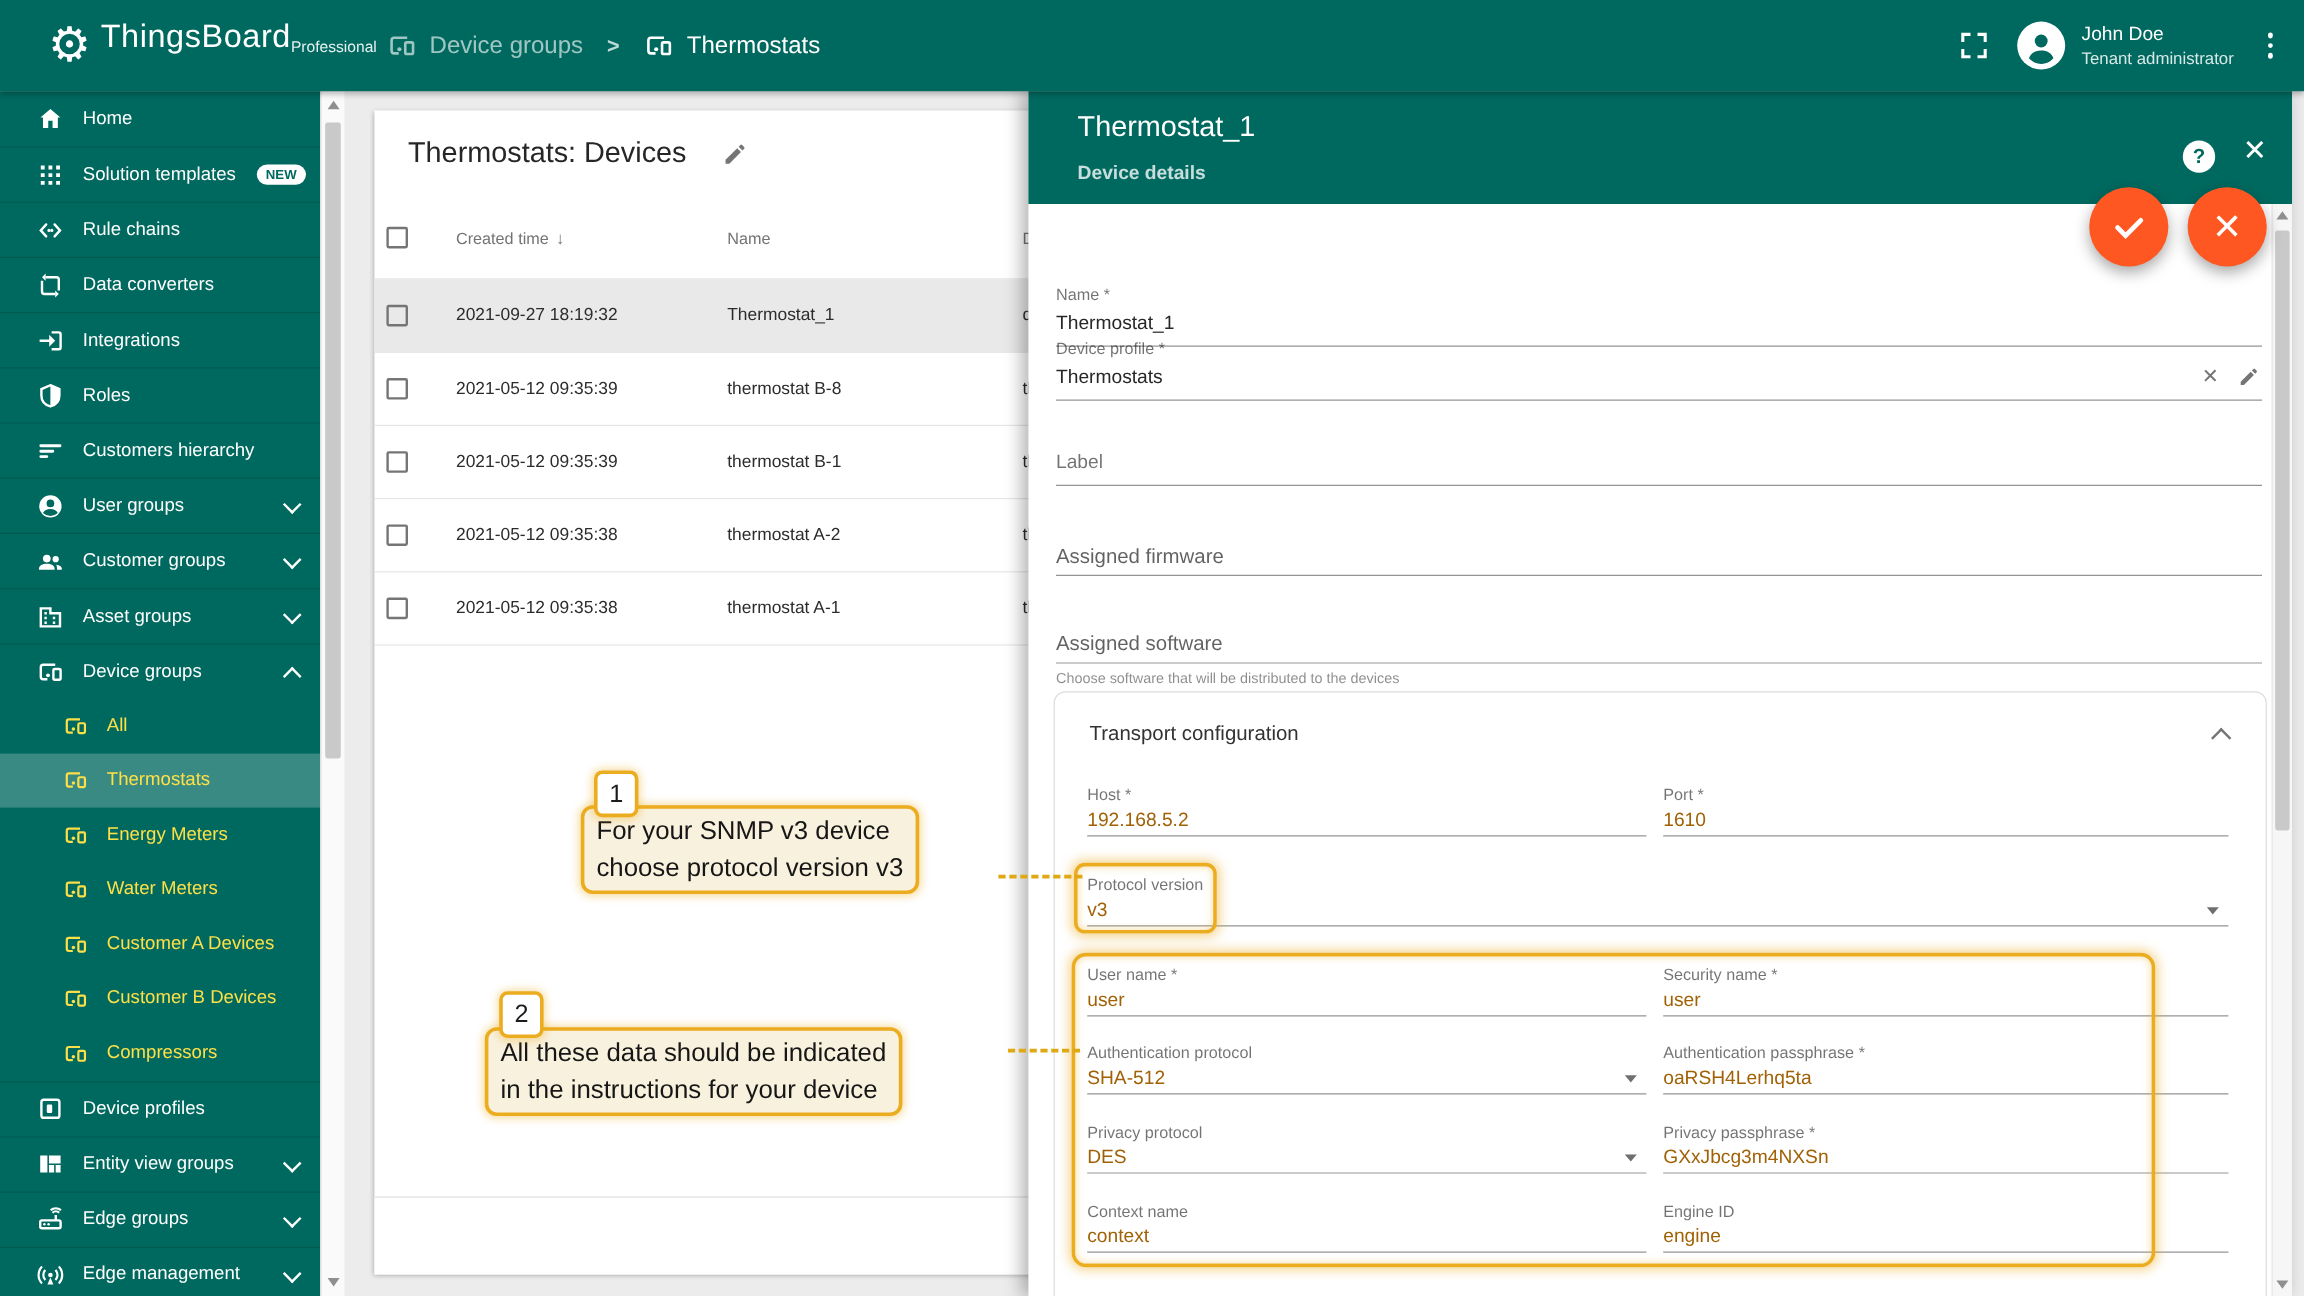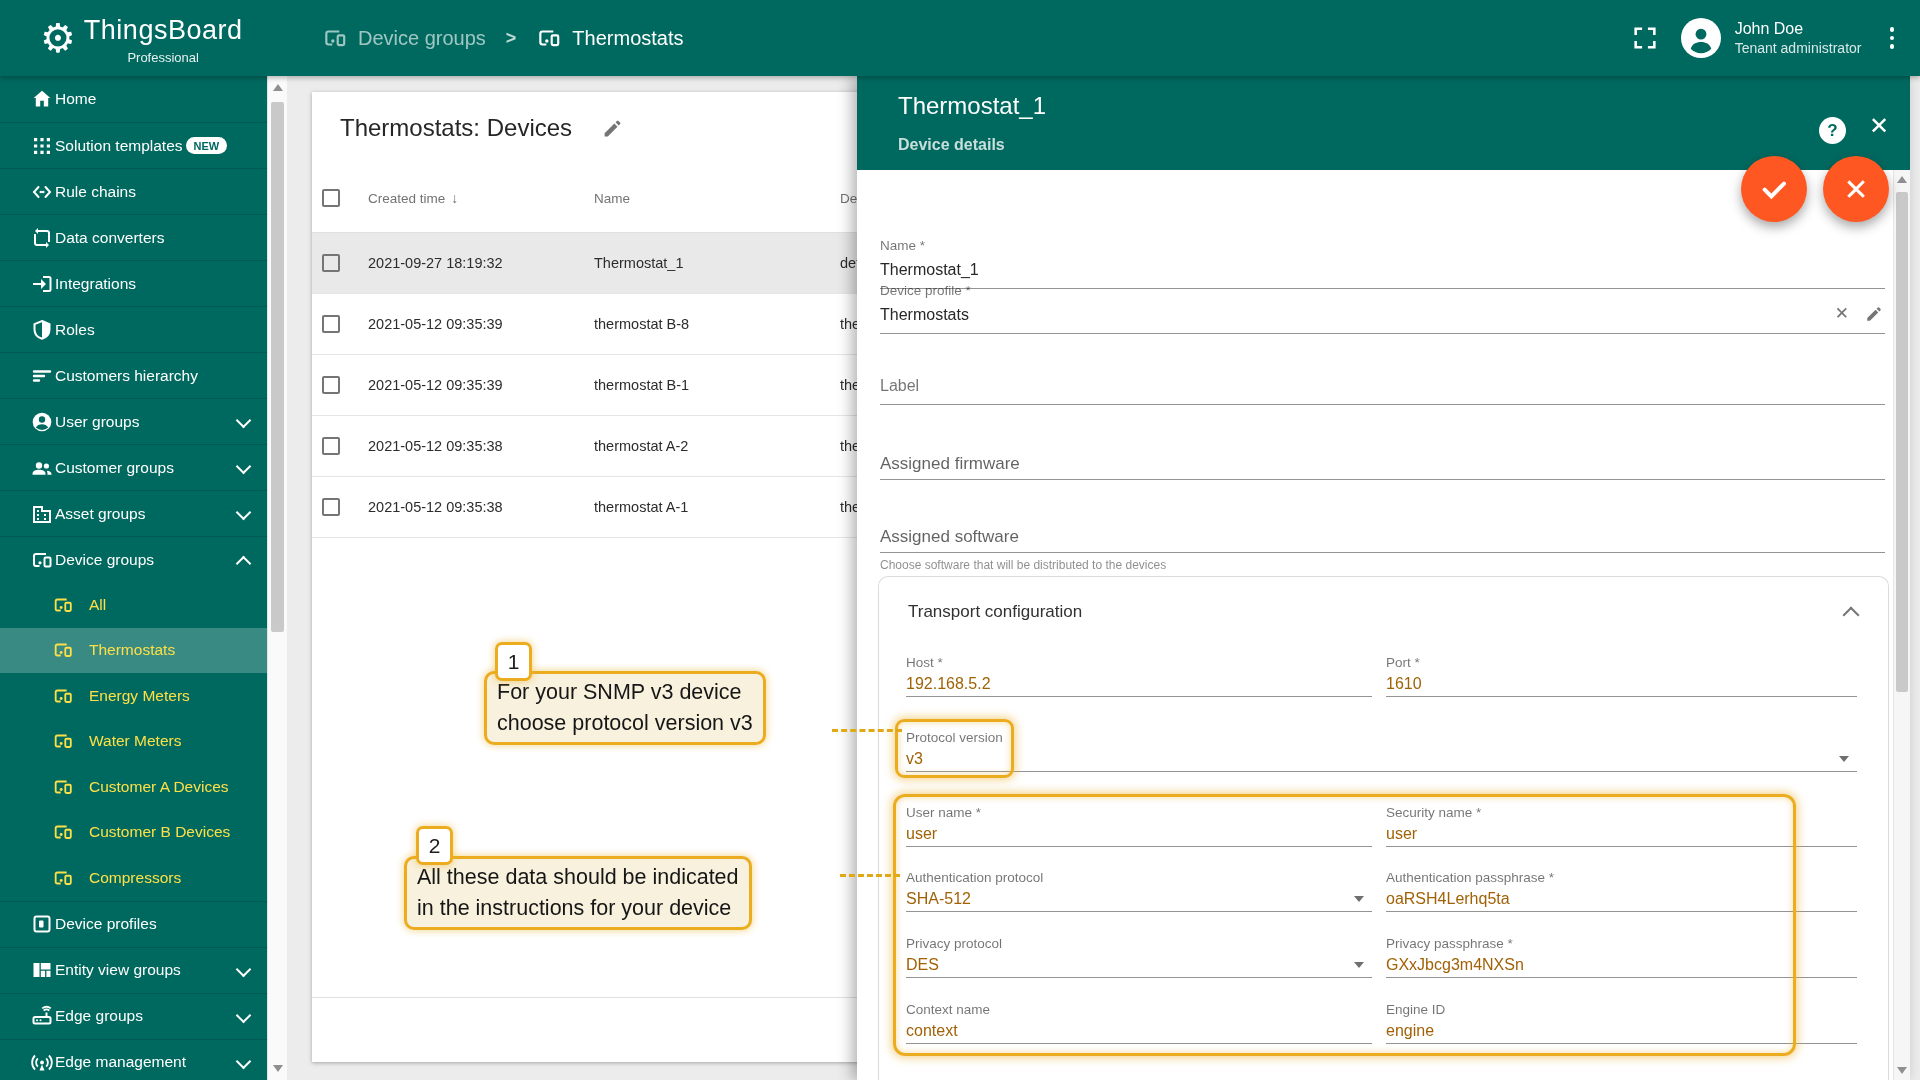--- a/index.html
+++ b/index.html
@@ -5,42 +5,42 @@
   html,body{margin:0;padding:0;}
   body{width:1920px;height:1080px;position:relative;overflow:hidden;
        font-family:"Liberation Sans",sans-serif;background:#ececec;-webkit-font-smoothing:antialiased;}
   svg.ic{width:24px;height:24px;display:block;flex:none;}
 
   
   #topbar{position:absolute;left:0;top:0;width:1920px;height:76px;background:#00695f;z-index:6;
           box-shadow:0 2px 5px rgba(0,0,0,.28);color:#fff;}
   #logo{position:absolute;left:40px;top:14px;display:flex;align-items:flex-start;color:#fff;}
   #logo .gear{font-size:40px;line-height:48px;margin-right:8px;}
-  #logo .brandcol{display:flex;flex-direction:column;align-items:center;}
+  #logo .brandcol{display:flex;flex-direction:row;align-items:flex-end;}
   #logo .brand{font-size:27px;line-height:32px;font-weight:400;letter-spacing:.5px;}
   #logo .edition{font-size:13px;line-height:15px;opacity:.9;margin-top:4px;}
   #breadcrumb{position:absolute;left:322px;top:0;height:76px;display:flex;align-items:center;}
   .crumb{display:flex;align-items:center;gap:10px;}
   .crumb.dim{opacity:.62;}
   .crumb .clabel{font-size:20px;font-weight:500;}
   .crumb svg{width:26px;height:26px;}
   .crumb-sep{font-size:18px;margin:0 20px;opacity:.75;font-weight:600;}
   #user-area{position:absolute;right:0;top:0;height:76px;display:flex;align-items:center;}
   #fullscreen-btn{width:28px;height:28px;margin-right:22px;color:#fff;}
   #avatar{width:40px;height:40px;border-radius:50%;background:#fff;color:#00695f;display:flex;align-items:center;justify-content:center;margin-right:14px;}
   #avatar svg{width:34px;height:34px;}
   #user-text{margin-right:22px;}
   #user-name{font-size:16px;line-height:20px;}
   #user-role{font-size:14px;line-height:18px;opacity:.85;}
   #kebab{display:flex;flex-direction:column;gap:4px;margin-right:20px;padding:6px;}
   #kebab i{width:4.5px;height:4.5px;border-radius:50%;background:#fff;display:block;}
 
   
   #sidebar{position:absolute;left:0;top:76px;width:267px;height:1004px;background:#00695f;z-index:2;overflow:hidden;}
-  .sb-item{display:flex;align-items:center;gap:1px;padding-left:30px;height:46px;box-sizing:border-box;
+  .sb-item{display:flex;align-items:center;gap:15px;padding-left:30px;height:46px;box-sizing:border-box;
            border-top:1px solid rgba(0,0,0,.14);color:#fff;position:relative;cursor:pointer;}
   .sb-item.first{border-top:none;}
   .sb-item .sb-label{font-size:15.5px;font-weight:500;white-space:nowrap;}
   .sb-sub{display:flex;align-items:center;gap:15px;padding-left:52px;height:45.5px;box-sizing:border-box;color:#fde047;position:relative;cursor:pointer;}
   .sb-sub .sb-label{font-size:15.5px;font-weight:500;}
   .sb-sub.selected{background:rgba(255,255,255,.22);}
   .sb-sub svg.ic{width:22px;height:22px;}
   .new-badge{background:#fff;color:#00695f;font-size:11px;font-weight:700;border-radius:10px;padding:2.5px 8px;margin-left:2px;}
   .chev{width:9px;height:9px;border-right:2.2px solid #fff;border-bottom:2.2px solid #fff;position:absolute;right:18px;}
   .chev.down{transform:rotate(45deg);top:16px;}
@@ -56,21 +56,21 @@
   #content{position:absolute;left:287px;top:76px;right:0;bottom:0;background:#ececec;z-index:1;}
   #card{position:absolute;left:25px;top:16px;width:1581px;height:970px;background:#fff;
         box-shadow:0 1px 4px rgba(0,0,0,.3);overflow:hidden;}
   #card-title-row{display:flex;align-items:center;height:72px;padding-left:28px;}
   #card-title{font-size:24px;color:#262626;font-weight:500;}
   #title-edit{margin-left:30px;color:#757575;width:21px;height:21px;}
   .thead{display:flex;align-items:center;height:68px;border-bottom:1px solid #e0e0e0;color:#737373;font-size:13.5px;font-weight:500;}
   .trow{display:flex;align-items:center;height:60px;border-bottom:1px solid #e6e6e6;color:#2c2c2c;font-size:14.5px;}
   .trow.selected{background:#e9e9e9;}
   .col-cb{width:18px;height:18px;border:2px solid #757575;border-radius:2px;margin-left:10px;flex:none;box-sizing:border-box;background:transparent;}
-  .col-created{margin-left:28px;width:226px;flex:none;display:flex;align-items:center;gap:6px;}
+  .col-created{margin-left:40px;width:226px;flex:none;display:flex;align-items:center;gap:6px;}
   .col-name{width:246px;flex:none;}
   .col-profile{flex:1;white-space:nowrap;overflow:hidden;}
   .sort-arrow{font-size:14px;color:#737373;}
   #card-footer{position:absolute;left:0;right:0;top:905px;height:65px;border-top:1px solid #e0e0e0;background:#fff;}
 
   
   #panel{position:absolute;left:857px;top:76px;width:1053px;height:1004px;background:#fff;z-index:5;
          box-shadow:-5px 0 14px rgba(0,0,0,.3);}
   #panel-header{position:absolute;left:0;top:0;width:100%;height:94px;background:#00695f;color:#fff;}
   #panel-title{position:absolute;left:41px;top:16px;font-size:24px;font-weight:400;}

